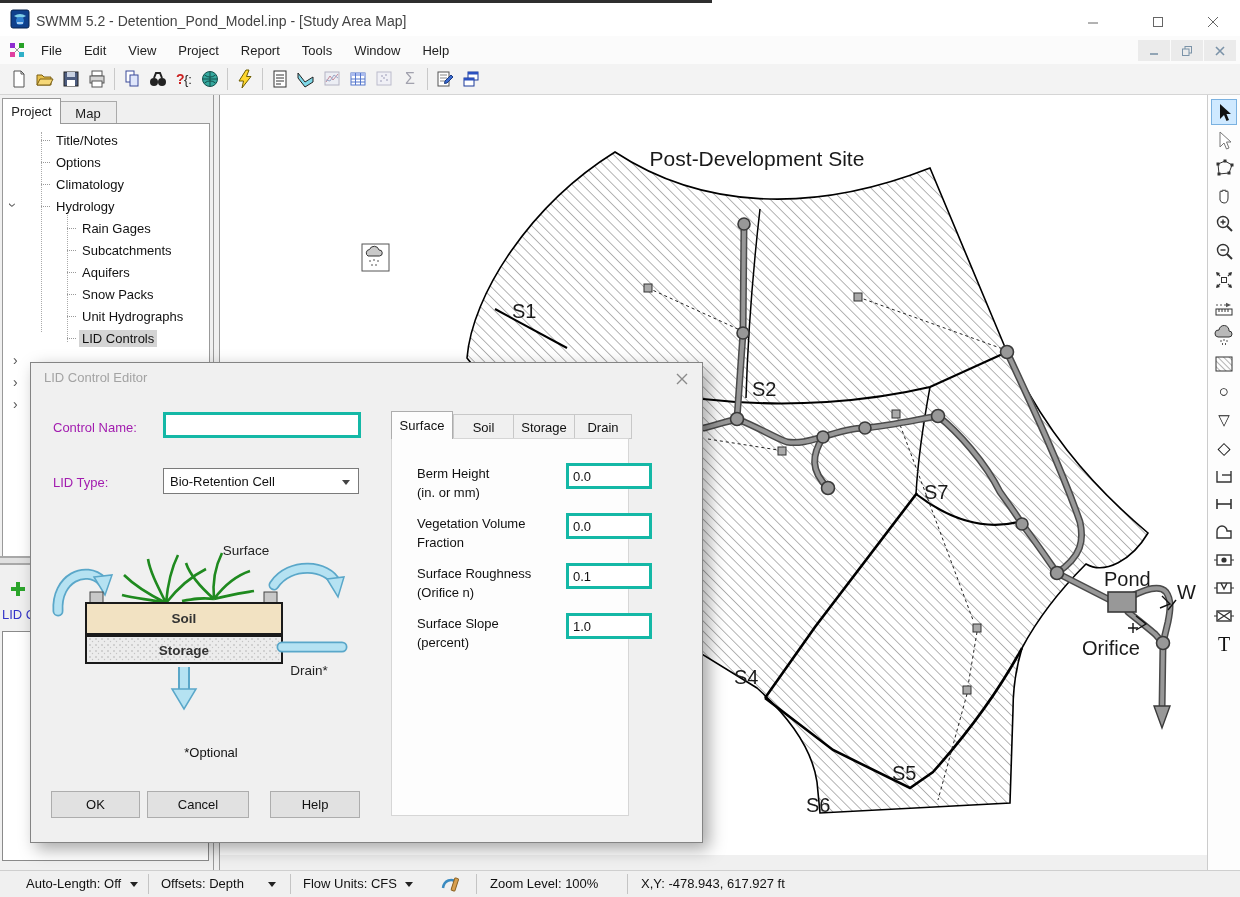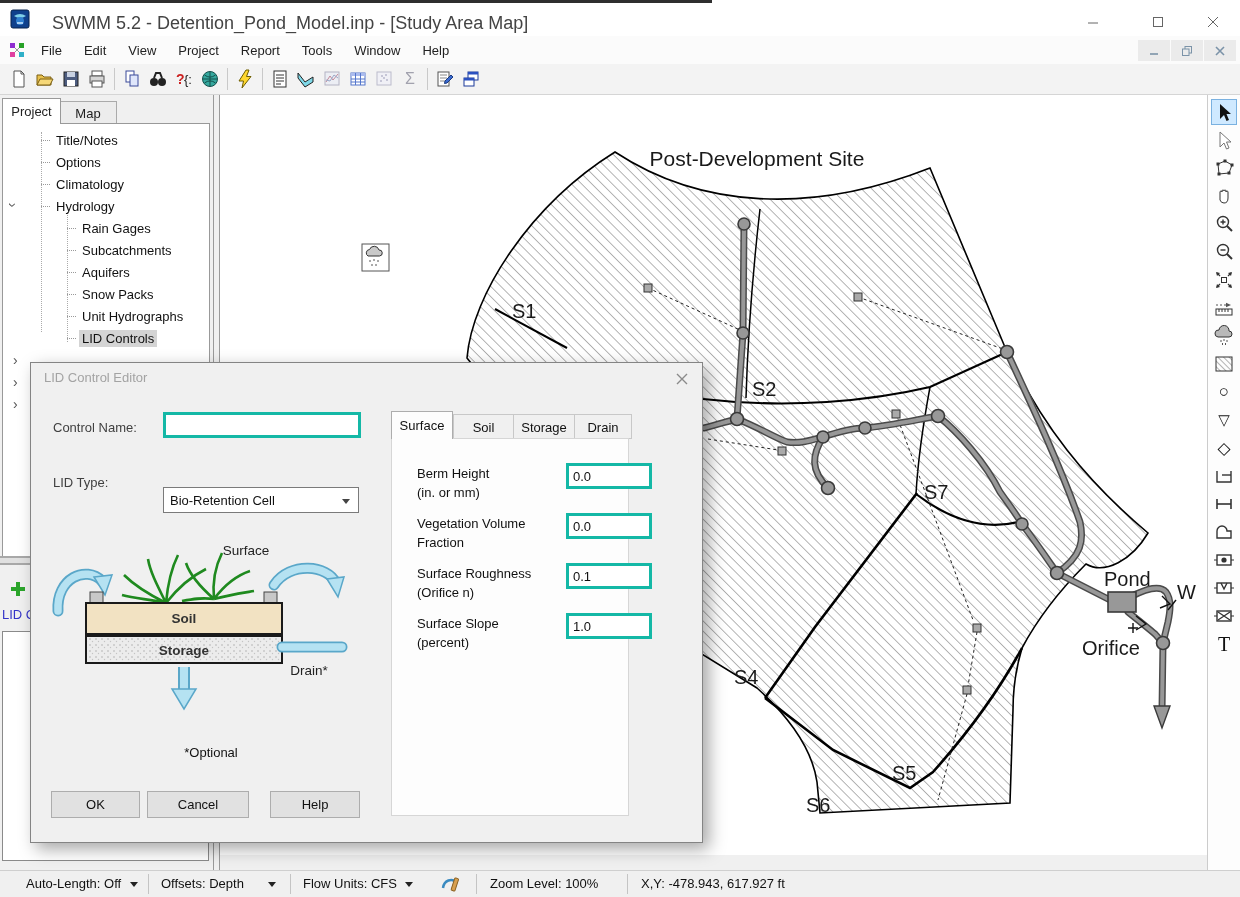--- a/index.html
+++ b/index.html
@@ -2,21 +2,21 @@
 <html><head>
 <meta charset="utf-8">
 <style>
   html,body{margin:0;padding:0;}
   body{width:1240px;height:897px;position:relative;overflow:hidden;background:#fff;
        font-family:"Liberation Sans",sans-serif;-webkit-font-smoothing:antialiased;}
   .abs{position:absolute;}
   
   #topstrip{left:0;top:0;width:712px;height:3px;background:#2f2f2f;}
   #titlebar{left:0;top:3px;width:1240px;height:33px;background:#ffffff;}
-  #titletext{left:36px;top:10px;font-size:18px;color:#444;margin-left:16px;}
+  #titletext{left:36px;top:10px;font-size:14px;color:#444;}
   .winbtn{top:8px;width:34px;height:22px;display:flex;align-items:center;justify-content:center;}
   #menubar{left:0;top:36px;width:1240px;height:28px;background:#fbfbfb;display:flex;align-items:center;}
   .menuitem{font-size:13px;color:#222;padding:5px 11px;cursor:default;}
   #mdibtns{right:4px;top:40px;display:flex;}
   .mdibtn{width:32px;height:21px;background:#ebebeb;display:flex;align-items:center;justify-content:center;margin-left:1px;}
   #toolbar{left:0;top:64px;width:1240px;height:31px;background:#f3f3f3;border-bottom:1px solid #d5d5d5;
            display:flex;align-items:center;padding-left:6px;box-sizing:border-box;}
   .tbtn{width:26px;height:24px;display:flex;align-items:center;justify-content:center;}
   .tsep{width:1px;height:22px;background:#c9c9c9;margin:0 4px;}
   
@@ -41,24 +41,24 @@
   #mapwin{left:220px;top:95px;width:987px;height:760px;background:#fff;overflow:hidden;}
   #mapbottom{left:220px;top:855px;width:987px;height:15px;background:#f0f0f0;}
   #rtoolbar{left:1207px;top:95px;width:33px;height:775px;background:#fdfdfd;border-left:1px solid #ccc;box-sizing:border-box;}
   .rtbtn{position:absolute;left:3px;width:26px;height:26px;display:flex;align-items:center;justify-content:center;font-size:17px;color:#111;}
   .rtbtn.sel{background:#cfe9ff;border:1px solid #7ab1e0;box-sizing:border-box;}
   
   #dialog{left:30px;top:362px;width:673px;height:481px;background:#f0f0f0;border:1px solid #848484;
           box-shadow:6px 6px 16px rgba(0,0,0,.35);z-index:50;box-sizing:border-box;}
   #dlgtitle{left:13px;top:7px;font-size:13px;color:#a3a3a3;}
   #dlgclose{left:638px;top:4px;width:26px;height:24px;display:flex;align-items:center;justify-content:center;}
-  .dlbl{font-size:13px;color:#404040;}
+  .dlbl{font-size:13px;color:#a21caf;}
   .dinput{background:#fff;border:3px solid #14b8a6;font-size:13px;color:#111;padding:0 4px;box-sizing:border-box;font-family:"Liberation Sans",sans-serif;}
   #lidselect{left:132px;top:105px;width:196px;height:26px;background:#fff;border:1px solid #7a7a7a;box-sizing:border-box;
-             display:flex;align-items:center;font-size:13px;color:#111;padding-left:6px;margin-top:19px;}
+             display:flex;align-items:center;font-size:13px;color:#111;padding-left:6px;}
   #lidselect .tri{position:absolute;right:8px;top:11px;width:0;height:0;border-left:4px solid transparent;border-right:4px solid transparent;border-top:5px solid #444;}
   .dtab{display:inline-block;font-size:13px;color:#111;text-align:center;box-sizing:border-box;}
   #tabpage{left:360px;top:75px;width:238px;height:378px;background:#fdfdfd;border:1px solid #d6d6d6;box-sizing:border-box;}
   .frow{position:absolute;left:0;width:290px;height:48px;}
   .frow .l1,.frow .l2{position:absolute;left:25px;font-size:13px;color:#111;}
   .frow .l1{top:3px;} .frow .l2{top:22px;}
   .frow input{position:absolute;left:174px;top:0px;width:86px;height:26px;}
   .dbtn{position:absolute;top:428px;height:27px;background:#e1e1e1;border:1px solid #adadad;font-size:13px;color:#111;
         display:flex;align-items:center;justify-content:center;box-sizing:border-box;}
   #optnote{left:0px;top:382px;width:360px;text-align:center;font-size:13px;color:#111;}

